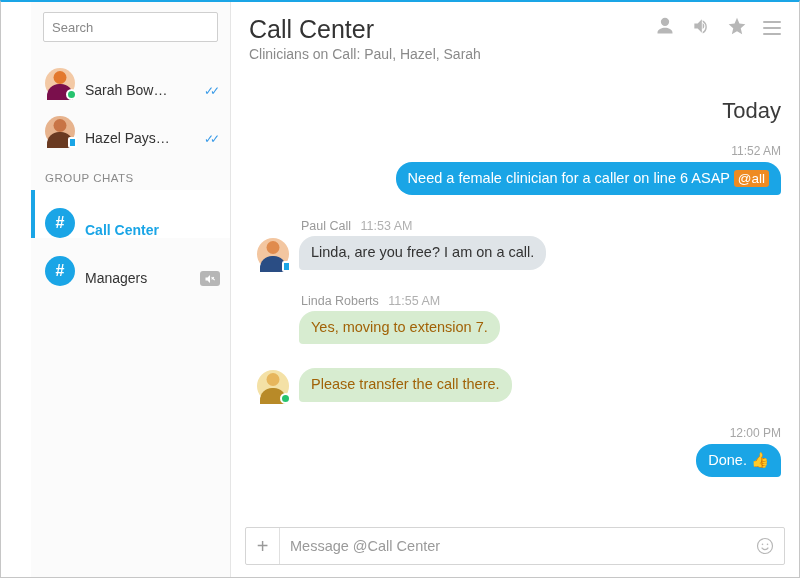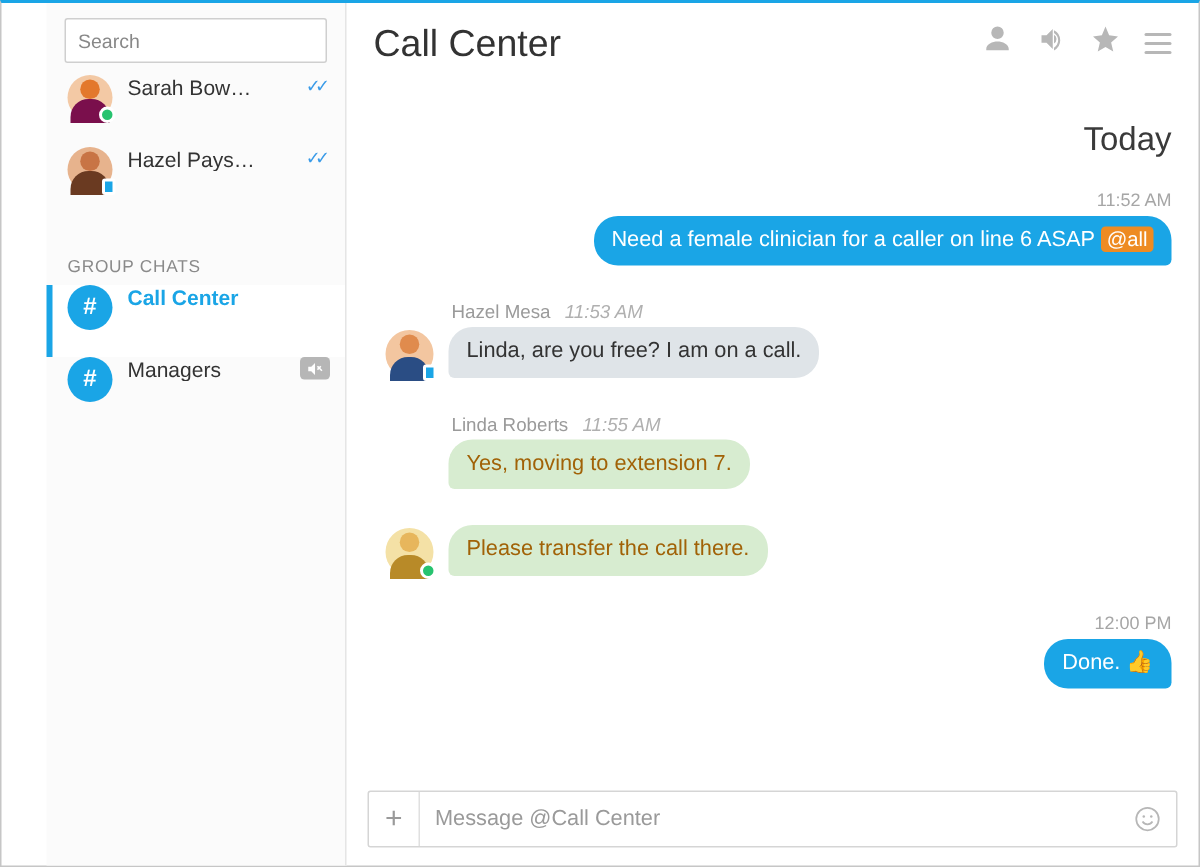--- a/index.html
+++ b/index.html
@@ -5,21 +5,21 @@
   * { box-sizing:border-box; margin:0; padding:0; font-family:"Segoe UI","Helvetica Neue",Arial,sans-serif; }
   body { width:800px; height:578px; overflow:hidden; }
   .app { display:flex; flex-direction:column; width:800px; height:578px; border:1px solid #c6c6c6; border-top:2px solid #1aa5e6; background:#fff;padding-left:30px; }
   .body { flex:1; display:flex; min-height:0; }
   
   .sidebar { width:200px; border-right:1px solid #e5e5e5; background:#fbfbfb; display:flex; flex-direction:column; }
   .search-wrap { padding:10px 12px 8px 12px; }
   .search { width:100%; height:30px; border:1px solid #cfcfcf; border-radius:2px; padding:0 8px; font-size:13px; color:#444; }
   .search::placeholder { color:#888; }
   .section-label { padding:14px 14px 6px 14px; font-size:11.5px; letter-spacing:.5px; color:#8a8a8a; }
-  .chat-item { display:flex; align-items:flex-start; gap:10px; height:48px; padding:0 10px 0 14px; cursor:pointer; position:relative; }
+  .chat-item { display:flex; align-items:flex-end; gap:10px; height:48px; padding:0 10px 0 14px; cursor:pointer; position:relative; }
   .chat-item.active { background:#fff; }
   .chat-item.active::before { content:""; position:absolute; left:0; top:0; bottom:0; width:4px; background:#1aa5e6; }
   .chat-item .name { flex:1; font-size:14px; color:#333; white-space:nowrap; overflow:hidden; text-overflow:ellipsis; }
   .chat-item.active .name { color:#1aa5e6; font-weight:600; }
   
   .avatar { width:30px; height:30px; border-radius:50%; position:relative; flex-shrink:0; }
   .avatar .head { position:absolute; top:3px; left:50%; transform:translateX(-50%); width:13px; height:13px; border-radius:50%; }
   .avatar .torso{ position:absolute; bottom:-2px; left:50%; transform:translateX(-50%); width:26px; height:16px; border-radius:12px 12px 0 0; }
   .dot { position:absolute; right:-2px; bottom:-2px; width:11px; height:11px; border-radius:50%; border:2px solid #fff; }
   .dot.online  { background:#27c36f; }
@@ -44,21 +44,21 @@
   .day-label { text-align:right; font-size:22px; color:#3a3a3a; margin:6px 0 20px 0; }
   .ts-right { text-align:right; font-size:12px; color:#a6a6a6; margin-bottom:4px; }
   .row { display:flex; align-items:flex-end; gap:10px; margin-bottom:24px; }
   .row.right { justify-content:flex-end; }
   .bubble { max-width:430px; padding:7px 12px; font-size:14.5px; border-radius:16px; position:relative; line-height:1.35;}
   .bubble.blue { background:#1aa5e6; color:#fff; border-bottom-right-radius:4px;}
   .bubble.gray { background:#dfe4e8; color:#333; border-bottom-left-radius:4px;}
   .bubble.green{ background:#d7ecd0; color:#a16207; border-bottom-left-radius:4px;}
   .mention-all{ background:#ee8b22; color:#fff; padding:1px 4px; border-radius:3px; font-size:13.5px;}
   .meta { font-size:12.5px; color:#9a9a9a; margin:10px 0 3px 56px;}
-  .meta .t { margin-left:6px; color:#b0b0b0;font-style:italic;}
+  .meta .t { margin-left:6px; color:#b0b0b0;}
   .msg-avatar { width:32px; height:32px; margin-left:12px;}
   
   .composer { display:flex; align-items:center; gap:0; border:1px solid #d5d5d5; margin:6px 14px 12px 14px; height:38px; border-radius:2px;}
   .plus-btn { width:34px; height:100%; display:flex; align-items:center; justify-content:center; color:#9a9a9a; font-size:20px; border-right:1px solid #e0e0e0; cursor:pointer;}
   .composer input { flex:1; border:none; outline:none; font-size:14.5px; padding:0 10px; color:#444;}
   .composer input::placeholder{ color:#9a9a9a;}
   .smile-btn { width:38px; display:flex; align-items:center; justify-content:center; cursor:pointer;}
   .smile-btn svg { width:20px; height:20px; stroke:#b7b7b7; fill:none; stroke-width:1.4;}
 </style>
 </head>
@@ -108,20 +108,21 @@
               <path d="M3 9v6h4l5 5V4L7 9H3zm14.5 3l3 3 1.5-1.5L19 10.5 20.5 9 19 7.5 17.5 9 16 7.5 14.5 9l1.5 1.5L14.5 12l1.5 1.5L17.5 12z"></path>
             </svg>
       </div>
     </div>
   </aside>
 
   <section class="main">
     <div class="header">
       <div>
         <div class="title">Call Center</div>
+        <div class="subtitle">Clinicians on Call: Paul, Hazel, Sarah</div>
       </div>
       <div class="header-icons">
         <span><svg viewBox="0 0 24 24">
                 <path d="M12 12a5 5 0 1 0-5-5 5 5 0 0 0 5 5zm0 2c-4 0-9 2-9 6v1h18v-1c0-4-5-6-9-6z"></path>
               </svg></span>
         <span><svg viewBox="0 0 24 24">
                 <path d="M4 9v6h4l5 5V4L8 9H4zm12 3a4 4 0 0 0-2-3.5v7A4 4 0 0 0 16 12zm-2-7v2.1A7 7 0 0 1 14 19v2.1A9 9 0 0 0 14 5z"></path>
               </svg></span>
         <span><svg viewBox="0 0 24 24">
                 <path d="M12 2l2.9 6.9L22 10l-5.5 4.8L18.2 22 12 18.3 5.8 22l1.7-7.2L2 10l7.1-1.1z"></path>
@@ -138,21 +139,21 @@
       <div class="day-label">Today</div>
 
       <div class="ts-right">11:52 AM</div>
       <div class="row right">
         <div class="bubble blue">
           <span>Need a female clinician for a caller on line 6 ASAP </span><span class="mention-all">@all</span>
         </div>
       </div>
 
       <div class="meta">
-        <span>Hazel Mesa</span>
+        <span>Paul Call</span>
         <span class="t">11:53 AM</span>
       </div>
       <div class="row">
         <div class="avatar msg-avatar" style="background:#f3c6a0">
           <div class="head" style="background:#e08b4d"></div>
           <div class="torso" style="background:#2a4d84"></div>
           <div class="square"></div>
         </div>
         <div class="bubble gray">Linda, are you free? I am on a call.</div>
       </div>

